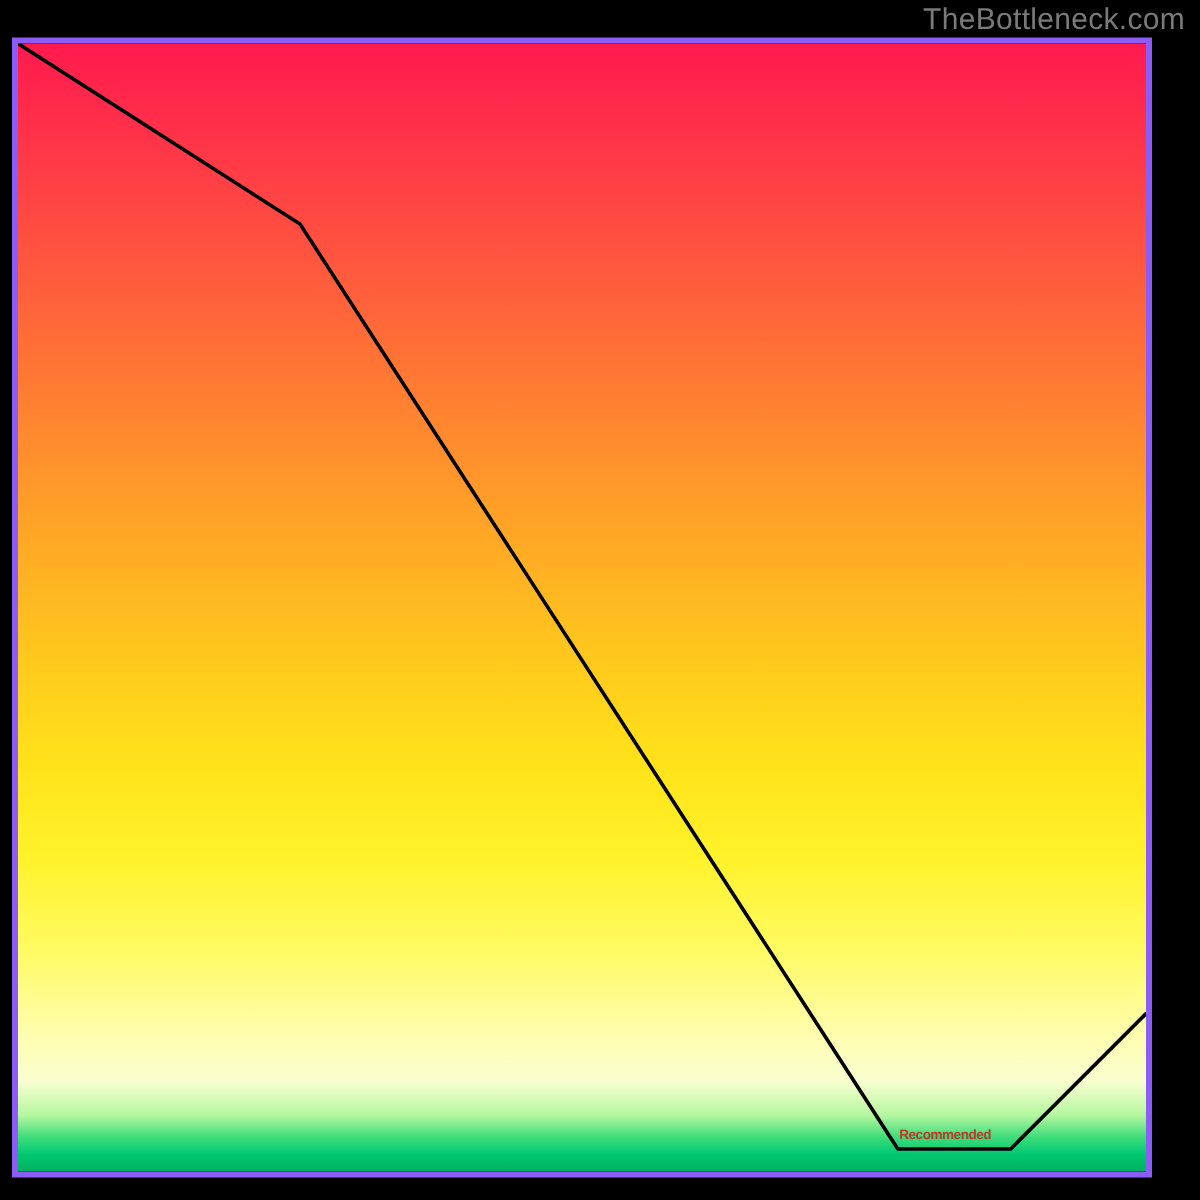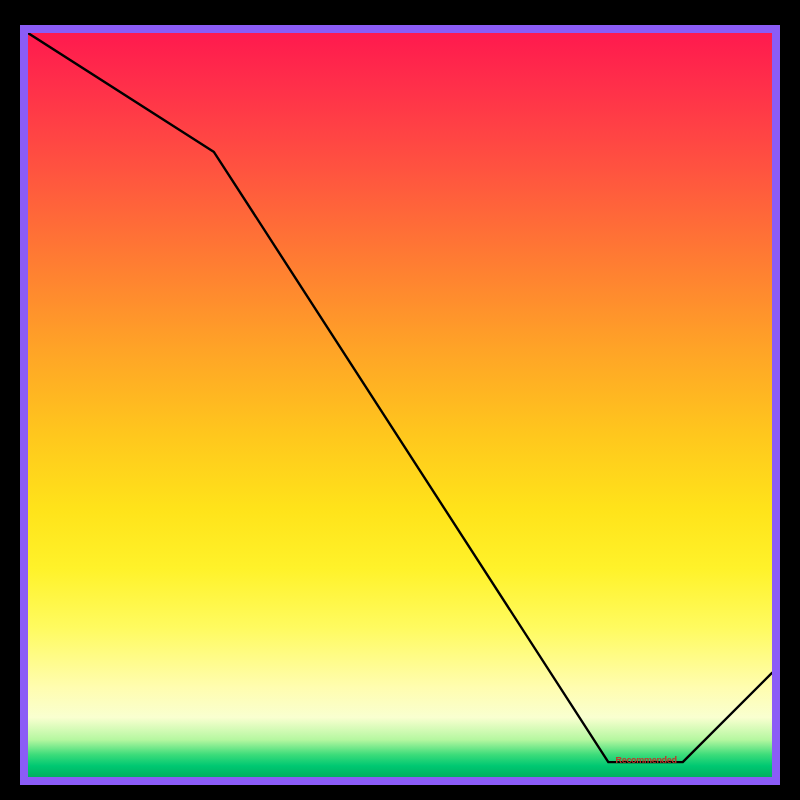--- a/index.html
+++ b/index.html
@@ -20,25 +20,25 @@
     position: absolute;
     top: 2px;
     right: 10px;
     color: #7a7a7a;
     font-size: 20px;
     font-weight: 500;
     letter-spacing: 0.2px;
   }
   .plot-frame {
     position: absolute;
-    left: 20px;
+    left: 8px;
     top: 25px;
     width: 760px;
     height: 760px;
-    border: 8px solid #8b5cf6;
+    border: 4px solid #8b5cf6;
     box-sizing: border-box;
     overflow: hidden;
   }
   .gradient {
     position: absolute;
     inset: 0;
     
     background: linear-gradient(
       to bottom,
       #ff1a4e 0%,
@@ -69,20 +69,21 @@
     font-weight: 700;
     letter-spacing: -0.3px;
     white-space: nowrap;
     text-shadow: 0 0 1px rgba(0,0,0,0.1);
   }
 </style>
 </head>
 <body>
 
 <div class="stage">
+  <div class="watermark">TheBottleneck.com</div>
 
   <div class="plot-frame">
     <div class="gradient"></div>
 
     <svg class="curve" viewBox="0 0 750 750" preserveAspectRatio="none">
       <polyline id="curve-poly" fill="none" stroke="#000" stroke-width="2.4" stroke-linejoin="round" stroke-linecap="round" points="0.0,0.0 187.5,120.0 585.0,735.0 660.0,735.0 750.0,645.0"></polyline>
     </svg>
 
     <div class="annot" id="annot-0" style="left: 587.5px; top: 721.5px;">Recommended</div>
   </div>

